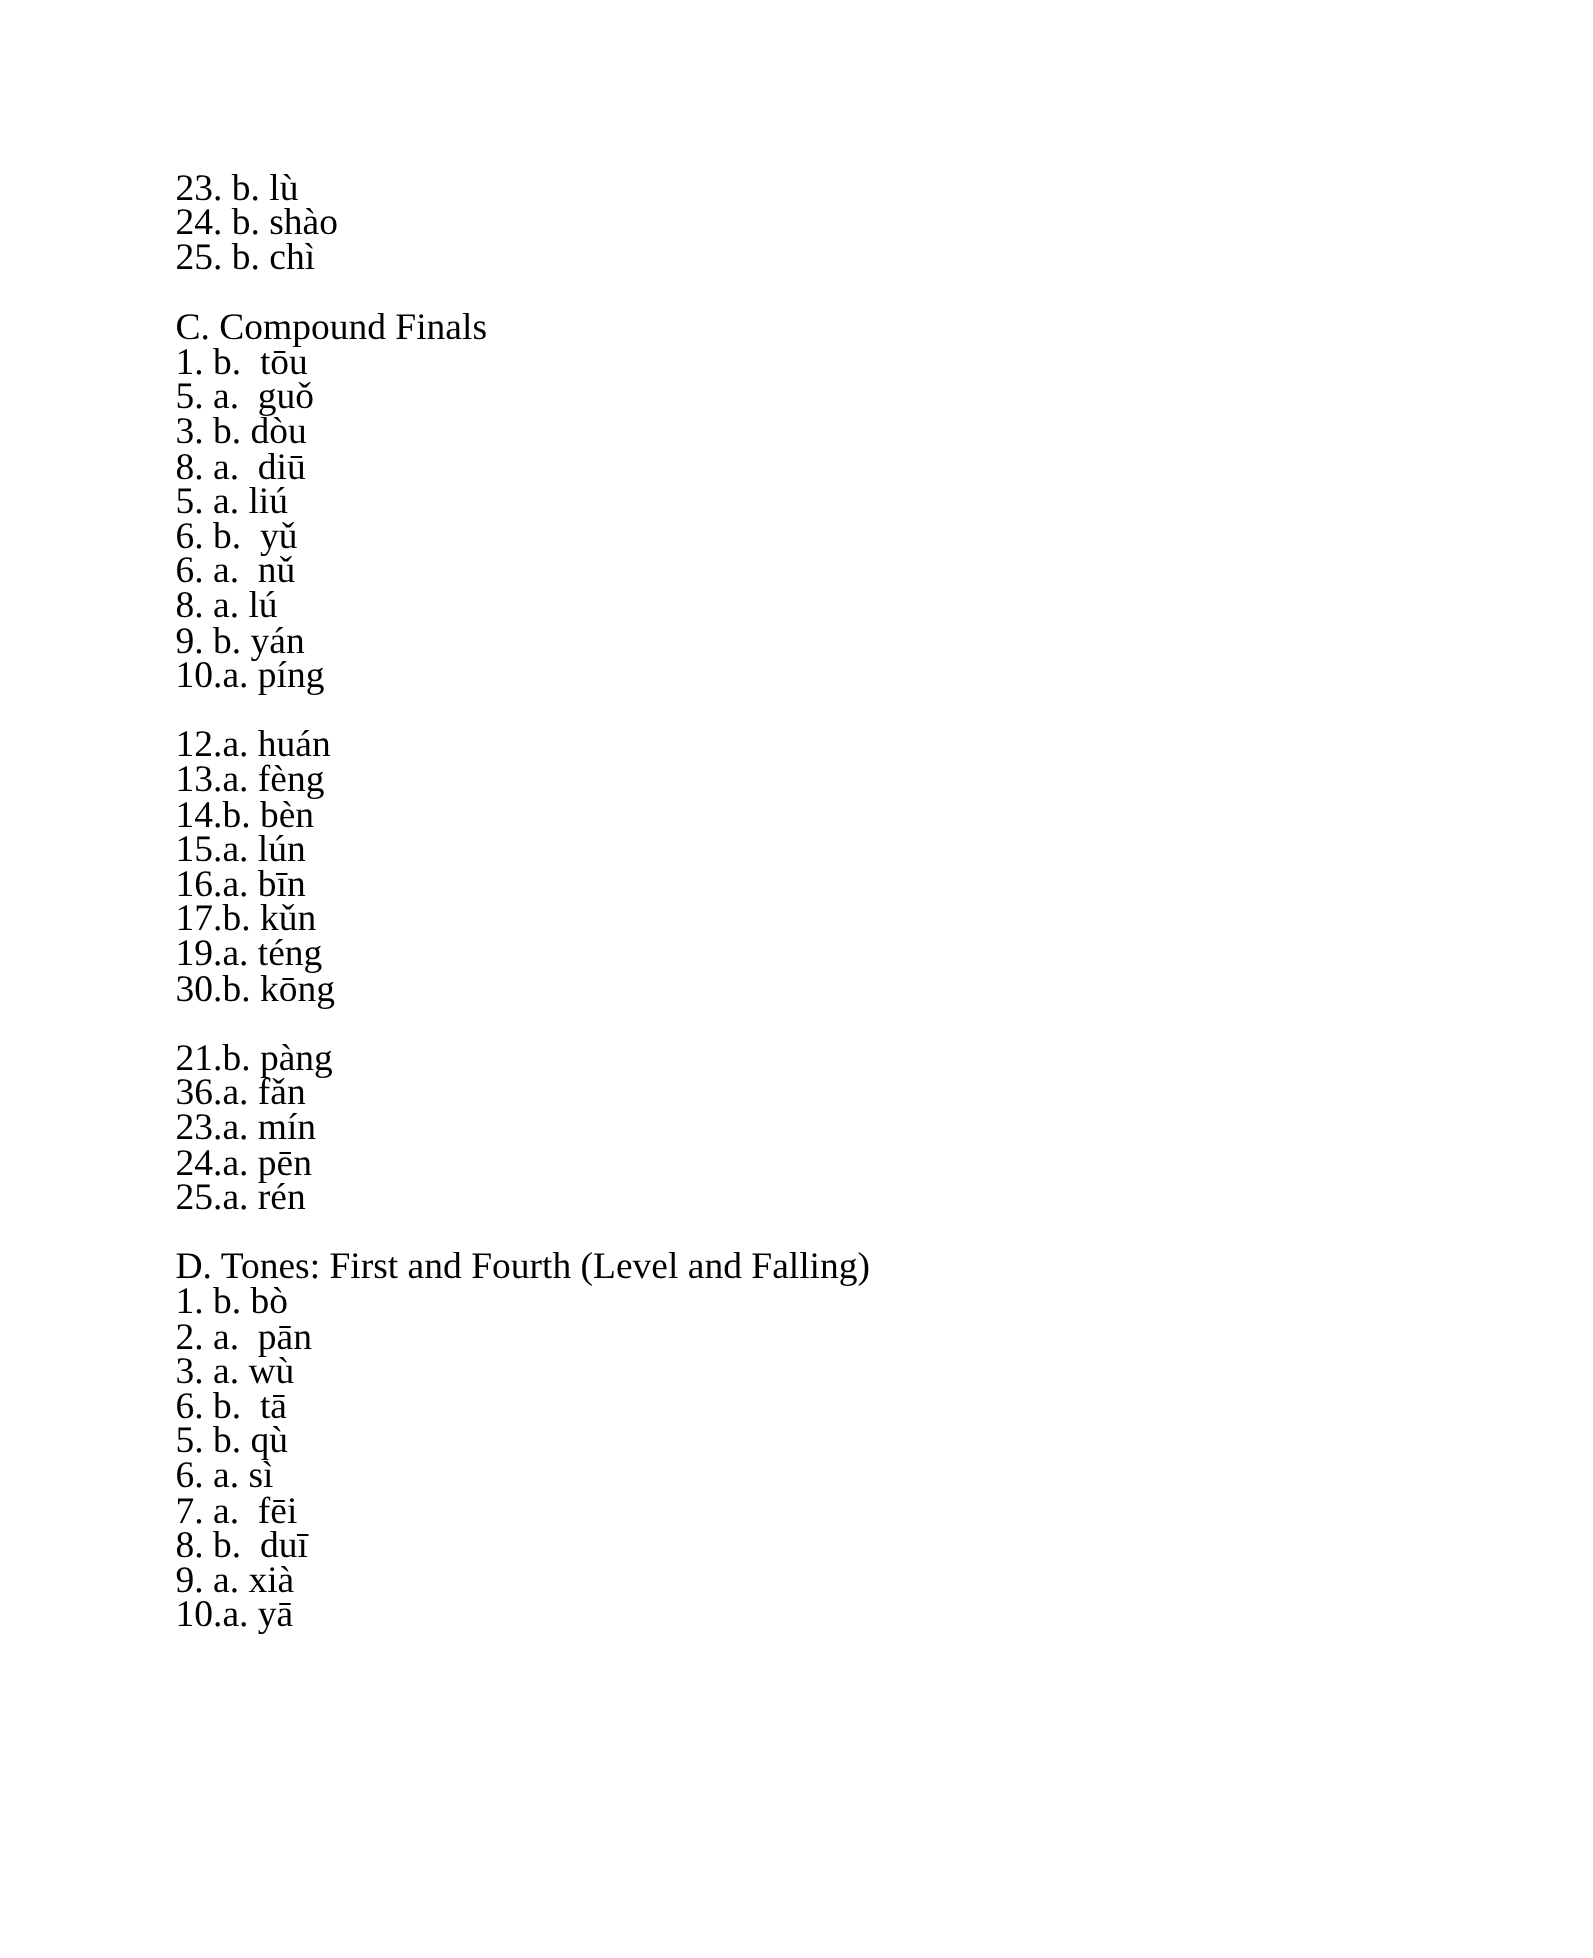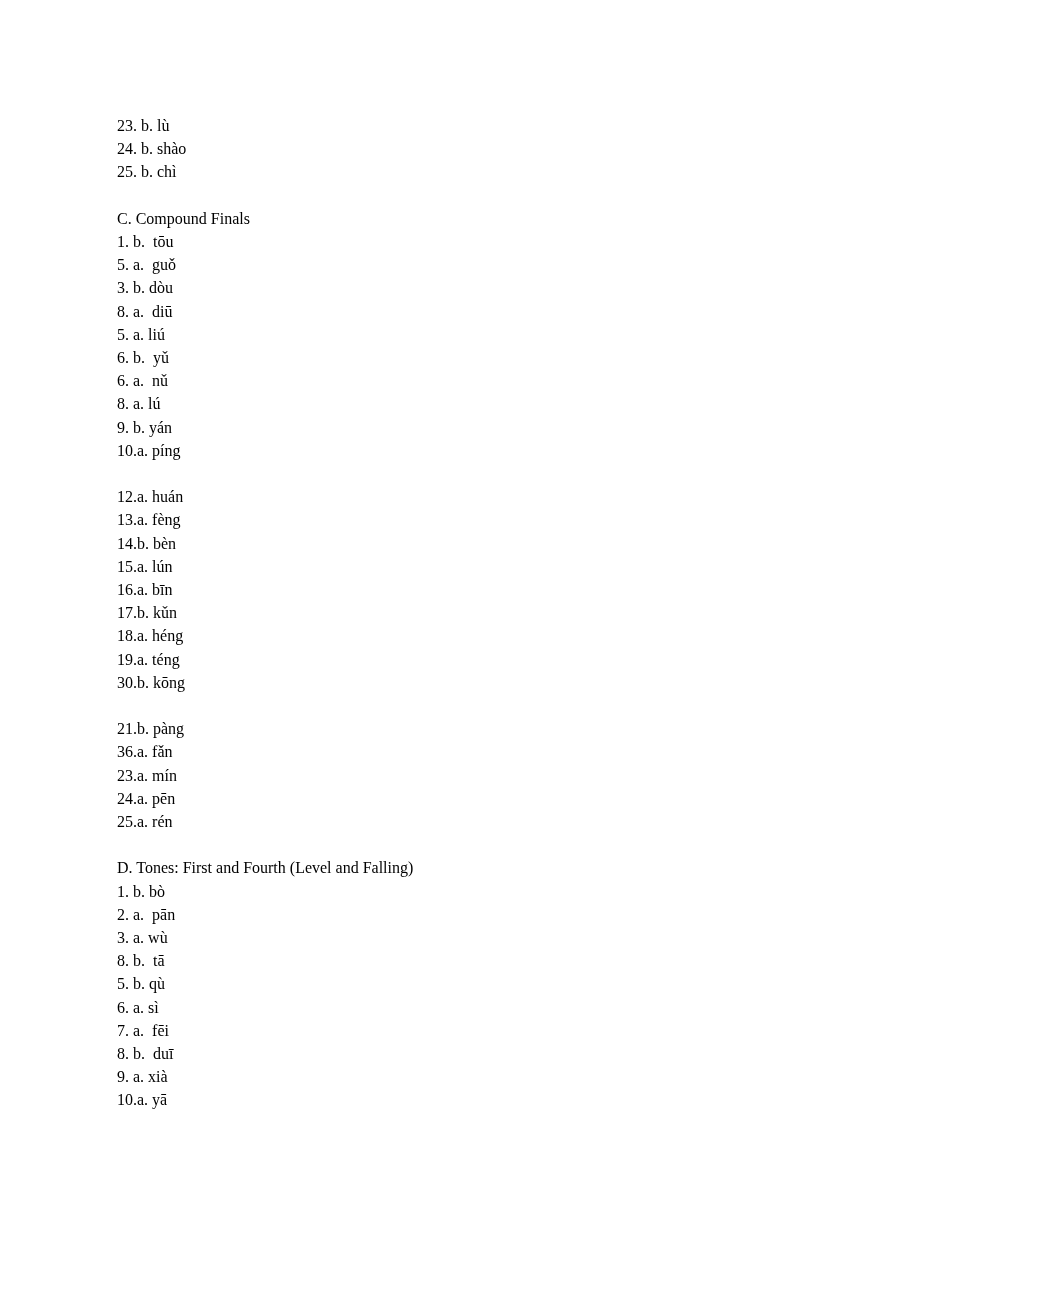--- a/index.html
+++ b/index.html
@@ -5,21 +5,21 @@
   html, body {
     margin: 0;
     padding: 0;
     background: #fff;
     width: 1062px;
     height: 1305px;
   }
   .page {
     padding: 114px 0 0 117px;
     font-family: "Times New Roman", Times, serif;
-    font-size: 16px;
+    font-size: 25px;
     color: #000;
     line-height: 23.2px;
   }
   .line {
     white-space: pre;
   }
   .gap {
     height: 23.2px;
   }
 </style>
@@ -42,34 +42,33 @@
     <div class="line">8. a. lú</div>
     <div class="line">9. b. yán</div>
     <div class="line">10.a. píng</div>
     <div class="gap"></div>
     <div class="line">12.a. huán</div>
     <div class="line">13.a. fèng</div>
     <div class="line">14.b. bèn</div>
     <div class="line">15.a. lún</div>
     <div class="line">16.a. bīn</div>
     <div class="line">17.b. kǔn</div>
-    <div class="line">18.a. héng</div>
     <div class="line">19.a. téng</div>
     <div class="line">30.b. kōng</div>
     <div class="gap"></div>
     <div class="line">21.b. pàng</div>
     <div class="line">36.a. fǎn</div>
     <div class="line">23.a. mín</div>
     <div class="line">24.a. pēn</div>
     <div class="line">25.a. rén</div>
     <div class="gap"></div>
     <div class="line">D. Tones: First and Fourth (Level and Falling)</div>
     <div class="line">1. b. bò</div>
     <div class="line">2. a.  pān</div>
     <div class="line">3. a. wù</div>
-    <div class="line">8. b.  tā</div>
+    <div class="line">6. b.  tā</div>
     <div class="line">5. b. qù</div>
     <div class="line">6. a. sì</div>
     <div class="line">7. a.  fēi</div>
     <div class="line">8. b.  duī</div>
     <div class="line">9. a. xià</div>
     <div class="line">10.a. yā</div>
   </div>
 
 </body></html>

